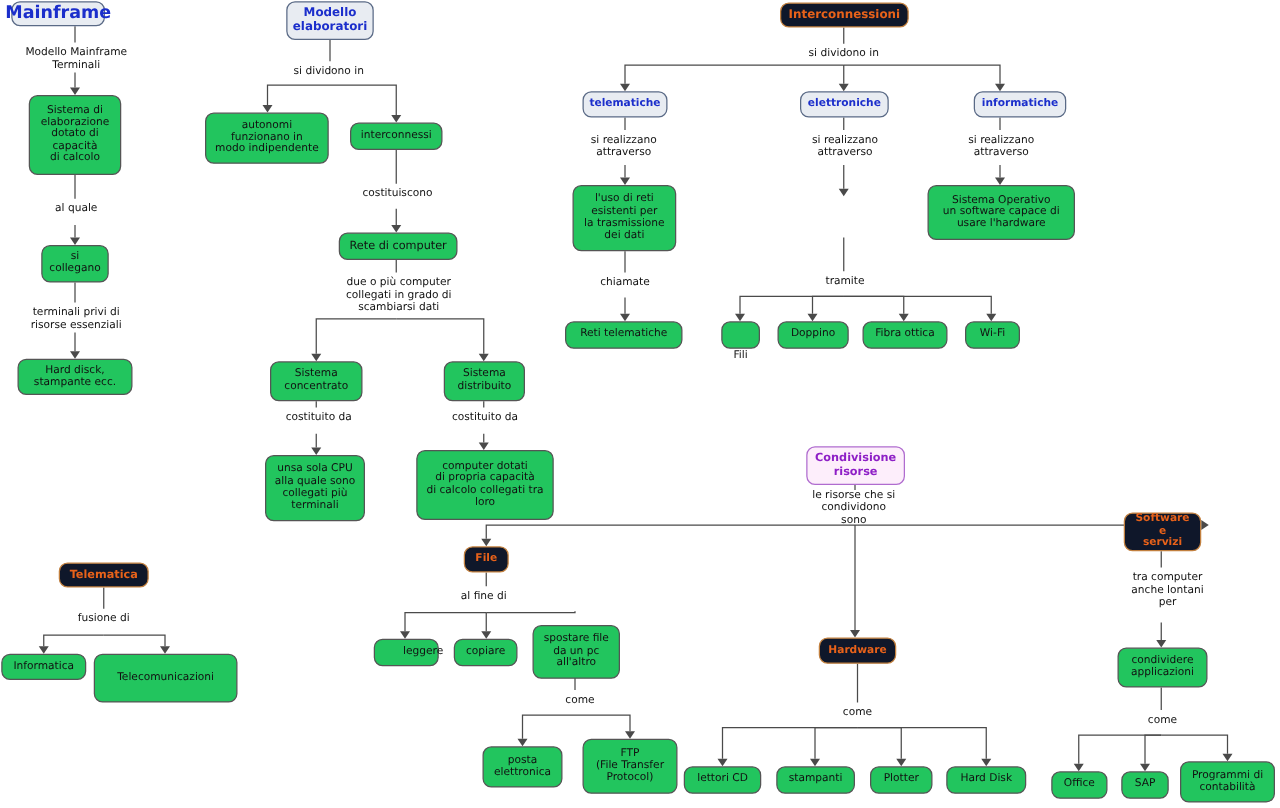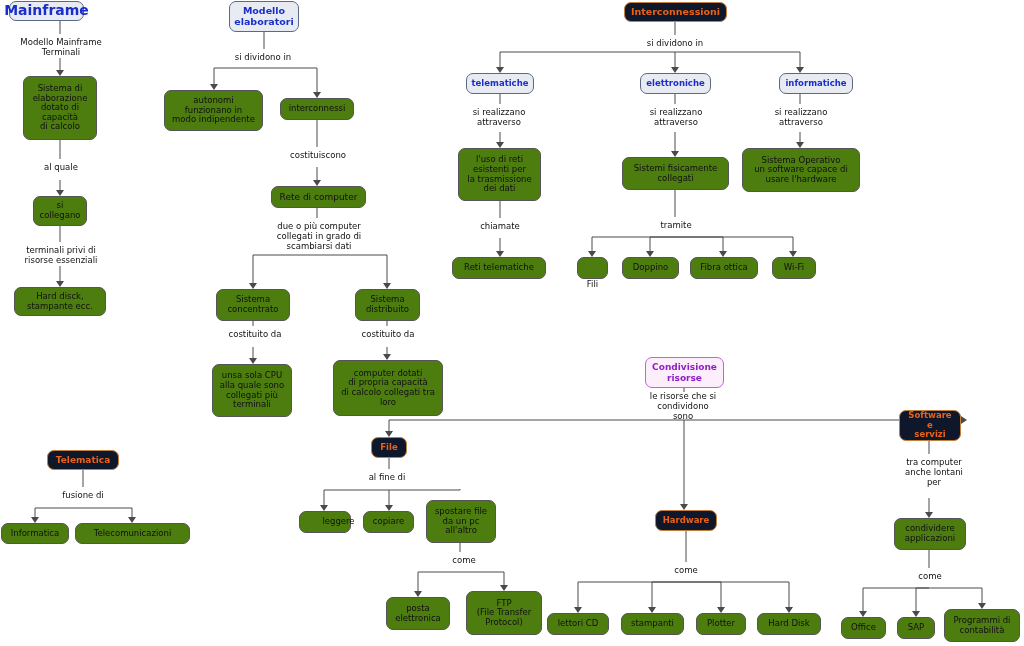--- a/index.html
+++ b/index.html
@@ -1,21 +1,21 @@
 <!DOCTYPE html>
 <html><head>
 <meta charset="utf-8">
 <style>
   html,body{margin:0;padding:0;background:#ffffff;}
   body{width:1024px;height:646px;position:relative;overflow:hidden;
        font-family:"DejaVu Sans",sans-serif;}
   #canvas{position:absolute;left:0;top:0;width:1024px;height:646px;}
   svg.lines{position:absolute;left:0;top:0;width:1024px;height:646px;pointer-events:none;}
   .node{position:absolute;box-sizing:border-box;border:1px solid #555;
-        border-radius:7px;background:#4d7c0f;color:#111;
+        border-radius:7px;background:#22c55e;color:#111;
         display:flex;align-items:center;justify-content:center;
         text-align:center;line-height:1.12;padding:3px 5px;}
   .node.blue{color:#1b2ecb;font-weight:bold;border-color:#5a6a86;background:#e8ecf2;}
   .node.orange{color:#e8621a;font-weight:bold;border-color:#c2803f;background:#0f172a;}
   .node.purple{color:#8e1fc6;font-weight:bold;border-color:#b06ccf;background:#fdeefb;}
   .node.plain{color:#111;font-weight:normal;}
   .label{position:absolute;color:#111;text-align:center;line-height:1.15;white-space:pre;}
 </style>
 </head>
 <body>
@@ -138,21 +138,21 @@
     <div class="node plain" style="left: 14px; top: 287px; width: 92px; height: 29px; font-size: 8.5px;">
       <span style="white-space: pre-line;">Hard disck,
 stampante ecc.</span>
     </div>
     <div class="node orange" style="left: 47px; top: 450px; width: 72px; height: 20px; font-size: 9px;">
       <span style="white-space: pre-line;">Telematica</span>
     </div>
     <div class="node plain" style="left: 1px; top: 523px; width: 68px; height: 21px; font-size: 8.5px;">
       <span style="white-space: pre-line;">Informatica</span>
     </div>
-    <div class="node plain" style="left: 75px; top: 523px; width: 115px; height: 21px; font-size: 8.5px;">
+    <div class="node plain" style="left: 75px; top: 523px; width: 115px; height: 39px; font-size: 8.5px;">
       <span style="white-space: pre-line;">Telecomunicazioni</span>
     </div>
     <div class="node blue" style="left: 229px; top: 1px; width: 70px; height: 31px; font-size: 9.5px;">
       <span style="white-space: pre-line;">Modello
 elaboratori</span>
     </div>
     <div class="node plain" style="left: 164px; top: 90px; width: 99px; height: 41px; font-size: 8.5px;">
       <span style="white-space: pre-line;">autonomi
 funzionano in
 modo indipendente</span>
@@ -193,24 +193,20 @@
       <span style="white-space: pre-line;">elettroniche</span>
     </div>
     <div class="node blue" style="left: 763px; top: 73px; width: 74px; height: 21px; font-size: 8.5px; margin-left: 16px;">
       <span style="white-space: pre-line;">informatiche</span>
     </div>
     <div class="node plain" style="left: 458px; top: 148px; width: 83px; height: 53px; font-size: 8.5px;">
       <span style="white-space: pre-line;">l'uso di reti
 esistenti per
 la trasmissione
 dei dati</span>
-    </div>
-    <div class="node plain" style="left: 622px; top: 157px; width: 107px; height: 33px; font-size: 8.5px;">
-      <span style="white-space: pre-line;">Sistemi fisicamente
-collegati</span>
     </div>
     <div class="node plain" style="left: 742px; top: 148px; width: 118px; height: 44px; font-size: 8.5px;">
       <span style="white-space: pre-line;">Sistema Operativo
 un software capace di
 usare l'hardware</span>
     </div>
     <div class="node plain" style="left: 452px; top: 257px; width: 94px; height: 22px; font-size: 8.5px;">
       <span style="white-space: pre-line;">Reti telematiche</span>
     </div>
     <div class="node plain" style="left: 577px; top: 257px; width: 31px; height: 22px; font-size: 8.5px;">

